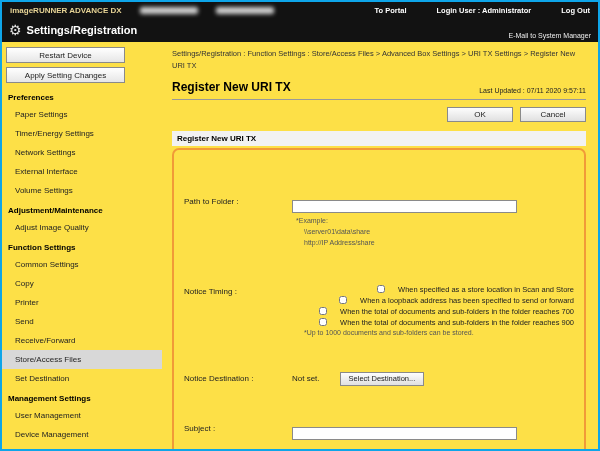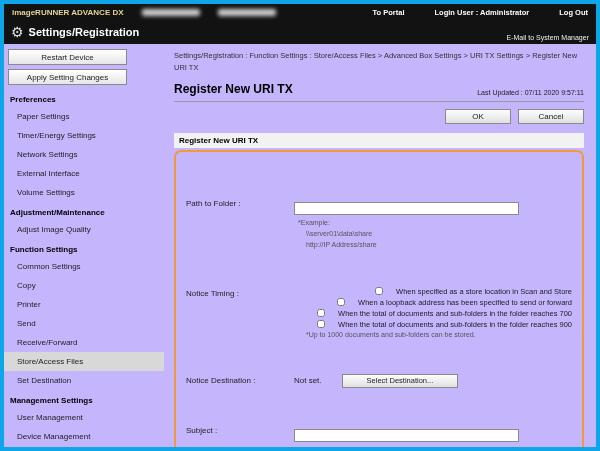--- a/index.html
+++ b/index.html
@@ -1,17 +1,17 @@
 <!DOCTYPE html>
 <html><head>
 <meta charset="utf-8">
 <style>
   * { margin:0; padding:0; box-sizing:border-box; }
   body { font-family:"Liberation Sans", sans-serif; background:#fff; }
-  .frame { width:600px; height:451px; border:4px solid #0ea5e9; background:#c4b5fd; overflow:hidden; display:flex; flex-direction:column; }
+  .frame { width:600px; height:451px; border:2px solid #0ea5e9; background:#fde047; overflow:hidden; display:flex; flex-direction:column; }
 
   
   .topbar { height:16px; background:#121212; display:flex; align-items:center; padding:0 8px; flex-shrink:0; }
   .logo { color:#e6d395; font-weight:bold; font-size:8px; filter:blur(0.6px); white-space:nowrap; }
   .redacted { height:7px; width:58px; background:rgba(255,255,255,0.8); filter:blur(2px); margin-left:18px; border-radius:2px; }
   .top-links { margin-left:auto; display:flex; gap:30px; color:#fff; font-size:7.5px; font-weight:bold; }
   .top-links span { cursor:pointer; }
 
   
   .appbar { height:24px; background:#121212; display:flex; align-items:center; padding:0 7px; flex-shrink:0; }
@@ -44,21 +44,21 @@
   .field { flex:1; }
   .text-input { width:225px; height:13px; border:1px solid #8a8a8a; font-size:8px; padding:0 2px; font-family:inherit; }
   .example { font-size:7px; color:#555; margin:3px 0 0 4px; line-height:1.55; }
   .example .ex-line { margin-left:8px; }
   .check-row { display:flex; align-items:center; gap:13px; margin-bottom:2px;justify-content:flex-end; }
   .check-row input { width:8px; height:8px; margin:0; }
   .check-row span { font-size:7.5px; color:#222; }
   .note { font-size:7px; color:#555; margin:2px 0 0 12px; }
   .dest-line { display:flex; align-items:center; gap:20px; }
   .dest-value { font-size:8px; color:#222; }
-  .small-btn { height:14px; background:linear-gradient(#fdfdfd,#e0e0e0); border:1px solid #8a8a8a; font-size:7.5px; font-family:inherit; padding:0 24px; color:#222; cursor:pointer; }
+  .small-btn { height:14px; background:linear-gradient(#fdfdfd,#e0e0e0); border:1px solid #8a8a8a; font-size:7.5px; font-family:inherit; padding:0 8px; color:#222; cursor:pointer; }
   .fake-textarea { width:237px; height:104px; border:1px solid #8a8a8a; background:#fff; position:relative; }
   .scroll-rail { position:absolute; top:0; right:0; bottom:0; width:11px; background:#f0f0f0; border-left:1px solid #ccc; }
   .scroll-arrow { position:absolute; right:0; width:11px; height:11px; background:#e6e6e6; border:1px solid #b5b5b5; font-size:5px; color:#555; display:flex; align-items:center; justify-content:center; cursor:pointer; }
   .scroll-arrow.up { top:0; }
   .scroll-arrow.down { bottom:0; }
 </style>
 </head>
 <body>
 
 <div class="frame">

